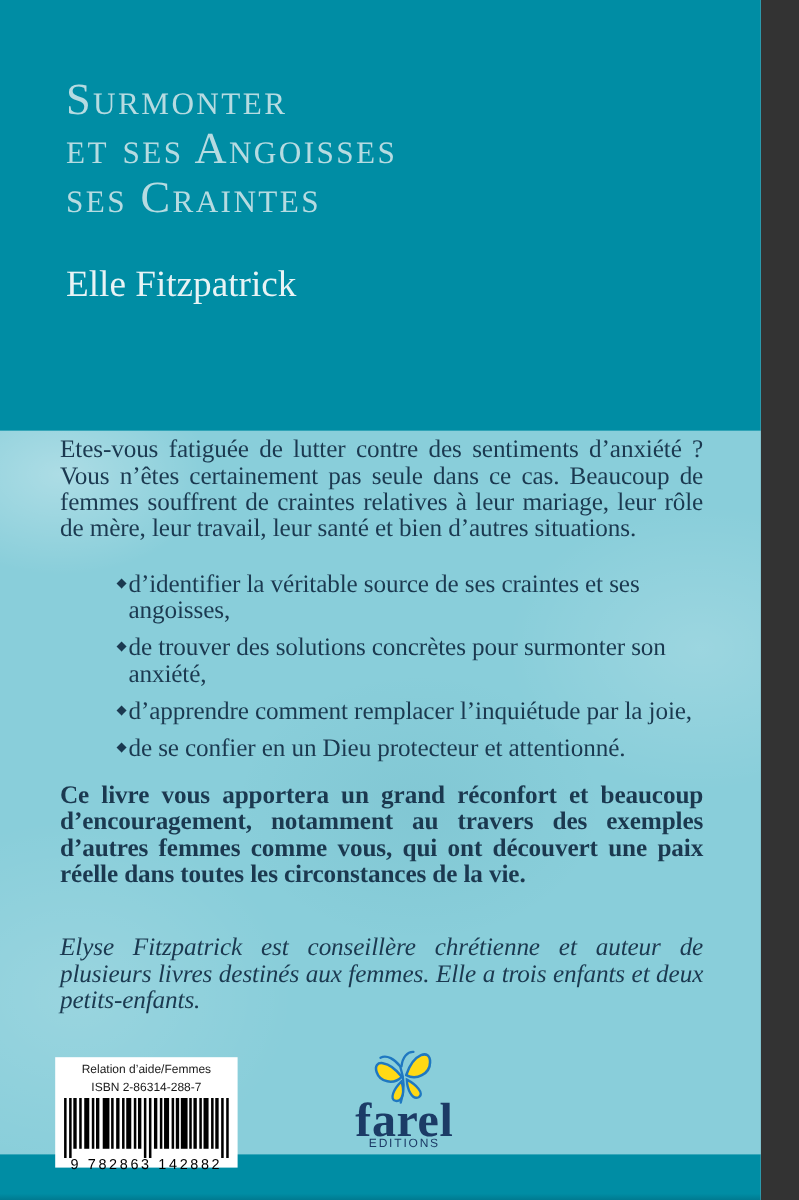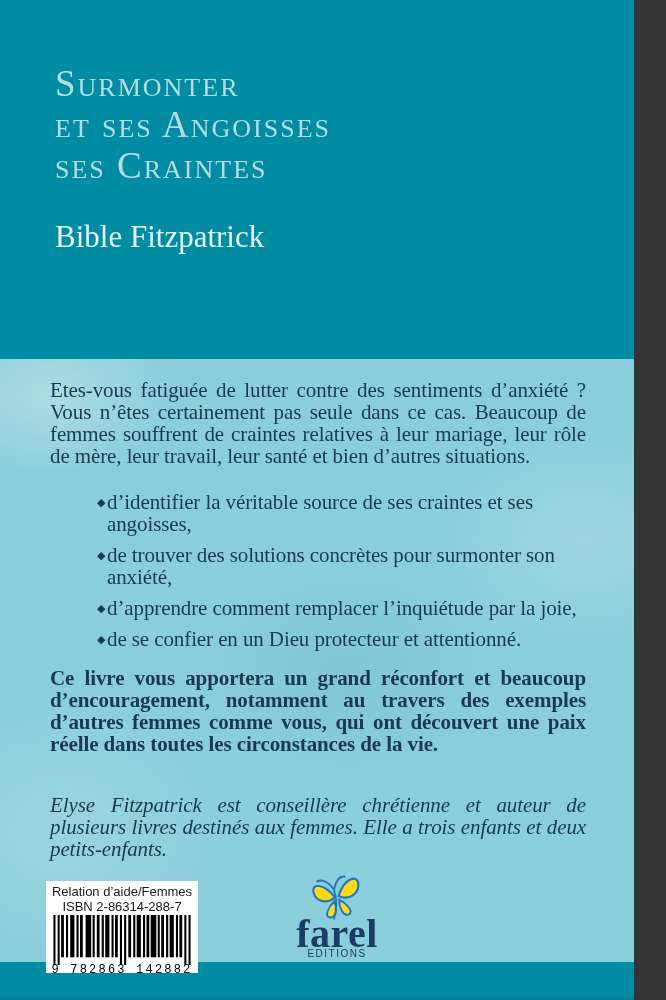--- a/index.html
+++ b/index.html
@@ -20,21 +20,21 @@
     color:var(--title-text,#B6DBE1);
   }
   .author{
     position:absolute;left:55px;top:219px;
     font-size:31px;line-height:36px;
     color:var(--author-text,#E8F3F5);
   }
   
   .body-panel{
     position:absolute;top:359px;left:0;right:0;height:603px;
-    box-sizing:border-box;padding:20px 48px 0 50px;
+    box-sizing:border-box;padding:4px 48px 0 50px;
     color:var(--body-text,#1B3950);
     font-size:21px;line-height:22px;letter-spacing:-0.1px;
     background:
       radial-gradient(180px 120px at 8% 6%,  rgba(255,255,255,.30), rgba(255,255,255,0) 70%),
       radial-gradient(230px 170px at 92% 30%, rgba(255,255,255,.16), rgba(255,255,255,0) 70%),
       radial-gradient(260px 210px at 10% 78%, rgba(255,255,255,.14), rgba(255,255,255,0) 70%),
       radial-gradient(220px 160px at 55% 52%, rgba(8,90,110,.06),   rgba(8,90,110,0) 70%),
       var(--panel-light,#89CEDA);
   }
   .body-panel p{margin:0;text-align:justify;}
@@ -48,24 +48,24 @@
     font-size:11px;line-height:16px;color:var(--body-text,#1B3950);
   }
   .bio{font-style:italic;}
   
   .barcode-box{
     position:absolute;left:46px;top:881px;width:152px;height:92px;
     background:#fff;z-index:3;box-sizing:border-box;
     text-align:center;padding-top:3px;
     font-family:"Liberation Sans", sans-serif;color:#1a1a1a;
   }
-  .bc-line{font-size:13px;line-height:15px;white-space:nowrap;}
+  .bc-line{font-size:10px;line-height:15px;white-space:nowrap;}
   .bc-bars{display:block;margin:1px auto 0;}
   .bc-digits{
-    font-family:Liberation Mono, monospace;
+    font-family:Liberation Sans, sans-serif;
     font-size:12px;line-height:12px;letter-spacing:2.2px;
     margin-top:-1px;white-space:nowrap;color:#000;
   }
   
   .publisher{
     position:absolute;left:294px;top:874px;width:86px;z-index:2;
     text-align:center;color:var(--publisher-navy,#1C3B66);
   }
   .butterfly{display:block;margin:0 auto -4px;transform:rotate(-8deg);}
   .farel{
@@ -86,21 +86,21 @@
 <body>
 
 <div class="cover">
 
   <header class="top-band">
     <h1 class="title">
       <div>Surmonter</div>
       <div>et ses Angoisses</div>
       <div>ses Craintes</div>
     </h1>
-    <div class="author">Bible Fitzpatrick</div>
+    <div class="author">Elle Fitzpatrick</div>
   </header>
 
   <main class="body-panel">
     <p class="p1">Etes-vous fatiguée de lutter contre des sentiments d’anxiété ? Vous n’êtes certainement pas seule dans ce cas. Beaucoup de femmes souffrent de craintes relatives à leur mariage, leur rôle de mère, leur travail, leur santé et bien d’autres situations.</p>
 
     <ul class="bullets">
       <li>
         <span class="diamond">◆</span>
         <span>d’identifier la véritable source de ses craintes et ses angoisses,</span>
       </li>

